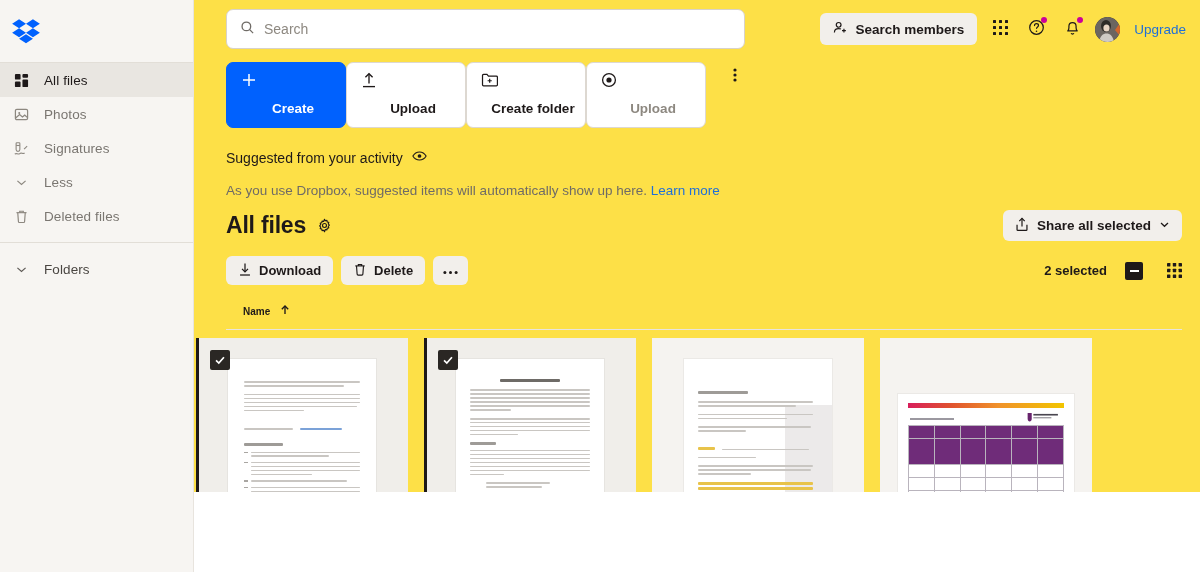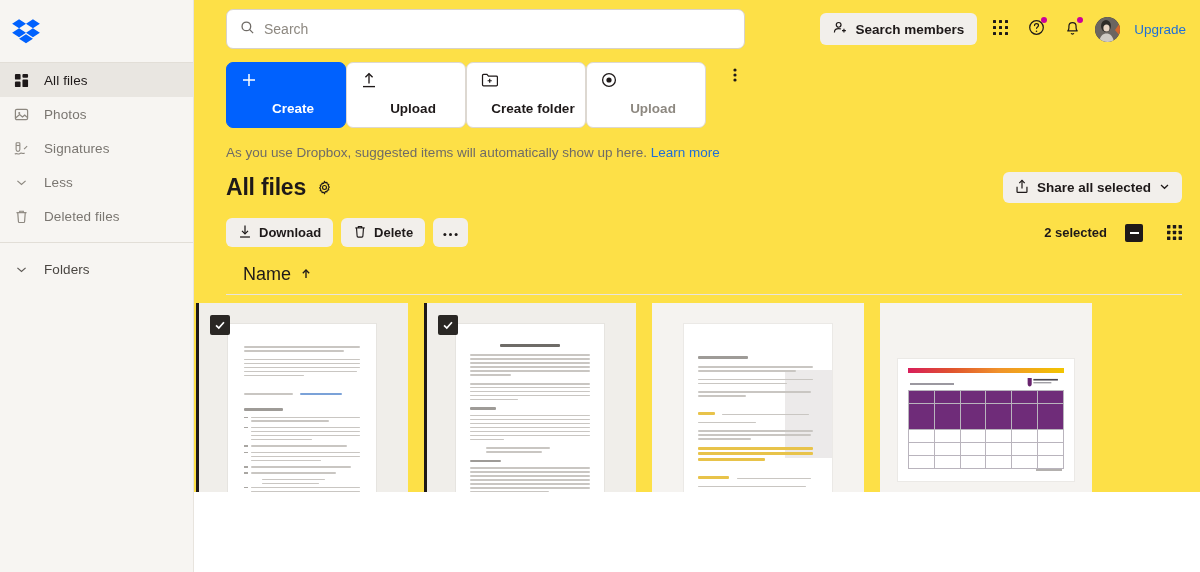--- a/index.html
+++ b/index.html
@@ -137,21 +137,21 @@
   .cb-indeterminate i { display:block; width: 9px; height: 2px; background: #fff; }
   .view-toggle { margin-left: 16px; cursor: pointer; display:flex; align-items:center; }
 
   
   .col-head {
     margin: 17px 18px 0 32px;
     border-bottom: 1px solid #e8e4de;
     padding-bottom: 9px;
     display: flex; align-items: center; gap: 9px;
   }
-  .col-name { font-size: 18px; font-weight: 400; color: #1e1919; cursor: pointer; padding-left: 17px; }
+  .col-name { font-size: 10px; font-weight: 700; color: #1e1919; cursor: pointer; padding-left: 17px; }
 
   
   .grid {
     display: flex; gap: 16px;
     padding: 8px 0 0 225px; margin-left: -225px;
     padding-left: 227px;
   }
   .card {
     width: 212px; height: 234px; flex: 0 0 212px;
     background: #f5f3f0; position: relative; overflow: hidden;
@@ -407,20 +407,29 @@
 
       <span class="tiles-more">
         <svg width="4" height="16" viewBox="0 0 4 16" fill="#1e1919">
             <circle cx="2" cy="3" r="1.6"></circle>
             <circle cx="2" cy="8" r="1.6"></circle>
             <circle cx="2" cy="13" r="1.6"></circle>
           </svg>
       </span>
     </div>
 
+    <div class="suggested-head">
+      <span>Suggested from your activity</span>
+      <span>
+        <svg width="15" height="14" viewBox="0 0 17 14" fill="none" stroke="#1e1919" stroke-width="1.25">
+            <path d="M1 7s2.7-4.6 7.5-4.6S16 7 16 7s-2.7 4.6-7.5 4.6S1 7 1 7z"></path>
+            <circle cx="8.5" cy="7" r="2.1" fill="#1e1919" stroke="none"></circle>
+          </svg>
+      </span>
+    </div>
     <div class="suggested-sub">
       <span>As you use Dropbox, suggested items will automatically show up here.</span>
       <a>Learn more</a>
     </div>
 
     <div class="files-head">
       <span class="files-title">All files</span>
       <span class="gear-btn">
         <svg width="15" height="15" viewBox="0 0 16 16" fill="none" stroke="#1e1919" stroke-width="1.2">
             <circle cx="8" cy="8" r="2.1"></circle>

